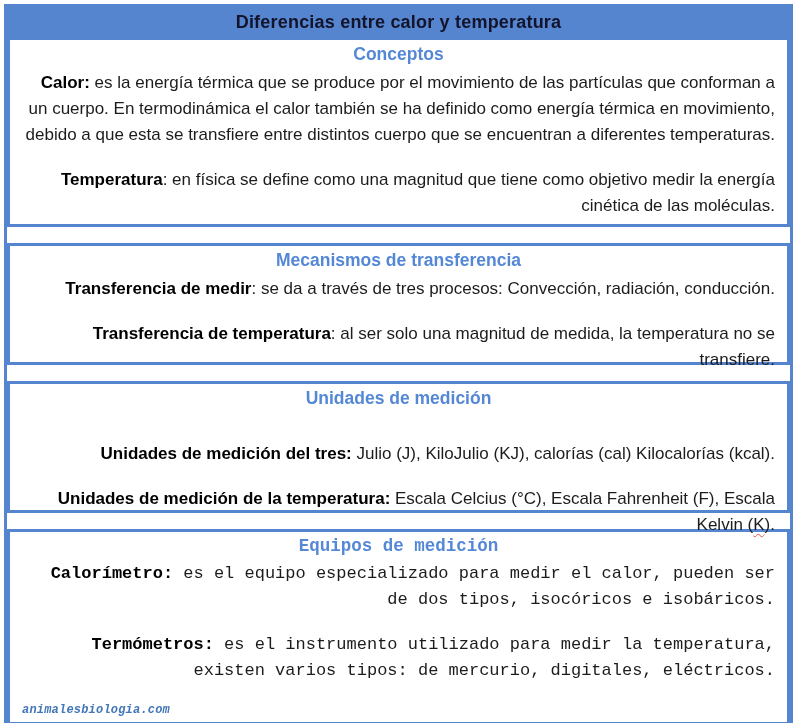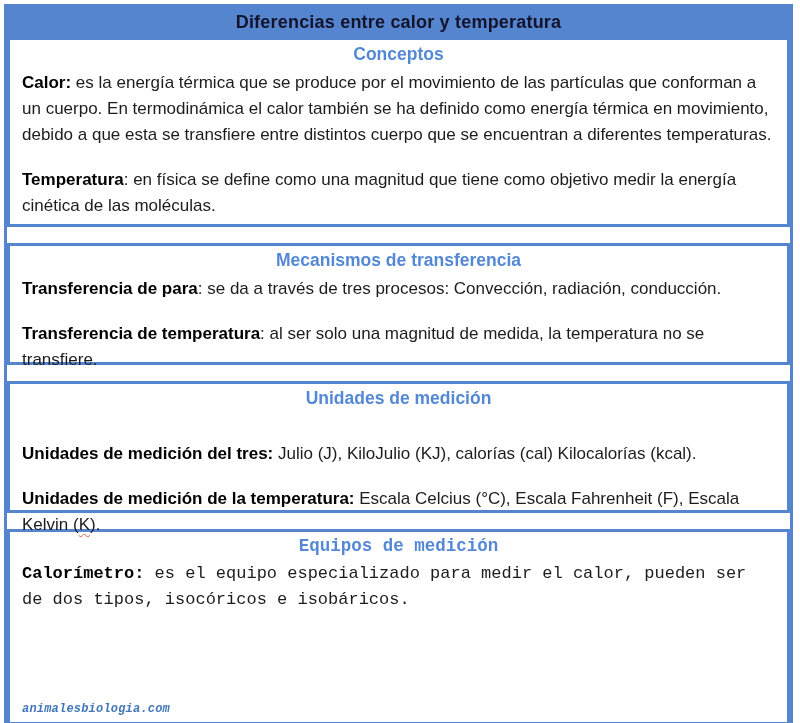--- a/index.html
+++ b/index.html
@@ -48,20 +48,21 @@
     margin:2px 0 5px 0;
     text-align:center;
     color:var(--heading-blue);
     font-size:17.5px;font-weight:bold;
   }
   h2.gap-after{margin-bottom:32px;}
   p.body-p{
     margin:0 0 19px 0;
     font-size:17px;line-height:26px;
     color:var(--body-text);
+    text-align:right;
   }
   p.body-p b{color:#000;}
   .spellcheck{
     text-decoration:underline;
     text-decoration-style:wavy;
     text-decoration-color:#E0594C;
     text-decoration-thickness:1px;
     text-underline-offset:3px;
   }
   .site-footer{
@@ -82,29 +83,30 @@
   </div>
 
   <section class="block s1">
     <h2 class="sec-heading">Conceptos</h2>
     <p class="body-p"><b>Calor:</b><span> es la energía térmica que se produce por el movimiento de las partículas que conforman a un cuerpo. En termodinámica el calor también se ha definido como energía térmica en movimiento, debido a que esta se transfiere entre distintos cuerpo que se encuentran a diferentes temperaturas.</span></p>
     <p class="body-p"><b>Temperatura</b><span>: en física se define como una magnitud que tiene como objetivo medir la energía cinética de las moléculas.</span></p>
   </section>
 
   <section class="block s2">
     <h2 class="sec-heading">Mecanismos de transferencia</h2>
-    <p class="body-p"><b>Transferencia de para</b><span>: se da a través de tres procesos: Convección, radiación, conducción.</span></p>
+    <p class="body-p"><b>Transferencia de medir</b><span>: se da a través de tres procesos: Convección, radiación, conducción.</span></p>
     <p class="body-p"><b>Transferencia de temperatura</b><span>: al ser solo una magnitud de medida, la temperatura no se transfiere.</span></p>
   </section>
 
   <section class="block s3">
     <h2 class="sec-heading gap-after">Unidades de medición</h2>
     <p class="body-p"><b>Unidades de medición del tres:</b><span> Julio (J), KiloJulio (KJ), calorías (cal) Kilocalorías (kcal).</span></p>
     <p class="body-p"><b>Unidades de medición de la temperatura:</b><span> Escala Celcius (°C), Escala Fahrenheit (F), Escala Kelvin (</span><span class="spellcheck">K</span><span>).</span></p>
   </section>
 
   <section class="block s4">
     <h2 class="sec-heading">Equipos de medición</h2>
     <p class="body-p"><b>Calorímetro:</b><span> es el equipo especializado para medir el calor, pueden ser de dos tipos, isocóricos e isobáricos.</span></p>
+    <p class="body-p"><b>Termómetros:</b><span> es el instrumento utilizado para medir la temperatura, existen varios tipos: de mercurio, digitales, eléctricos.</span></p>
     <div class="site-footer">animalesbiologia.com</div>
   </section>
 
 </div>
 
 </body></html>

